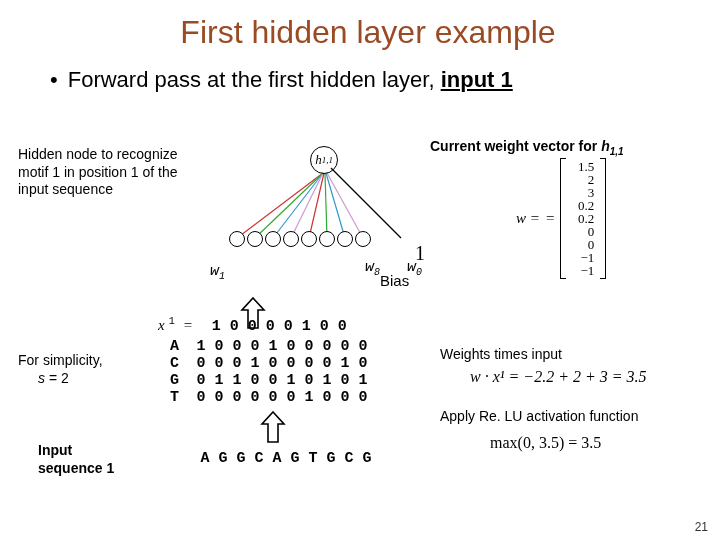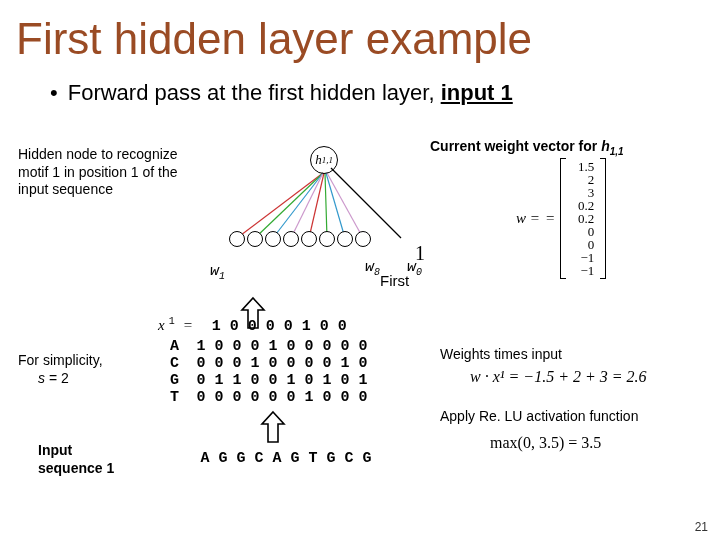--- a/index.html
+++ b/index.html
@@ -5,22 +5,22 @@
   * { box-sizing: border-box; margin: 0; padding: 0; }
   body {
     width: 720px; height: 540px;
     background: #fff;
     font-family: Arial, Helvetica, sans-serif;
     color: #000;
     position: relative;
     overflow: hidden;
   }
   .title {
-    text-align: left;
-    font-size: 44px;
+    text-align: center;
+    font-size: 32px;
     color: #9a4b24;
     padding-top: 14px;
     font-weight: normal;
     padding-left: 16px;
   }
   .bullet-row {
     display: flex;
     align-items: baseline;
     font-size: 22px;
     padding: 16px 0 0 50px;
@@ -130,21 +130,21 @@
   <div class="wlabel" style="left:160px; top:78px;"><span>w</span><sub style="font-size:10px;">8</sub></div>
   <div class="wlabel" style="left:202px; top:78px;"><span>w</span><sub style="font-size:10px;">0</sub></div>
   <div class="one" style="left:210px; top:96px;">1</div>
 </div>
 
 <div class="x1row">
   <span class="xlab">x</span><span class="sup">1</span>
   <span style="font-family:'Times New Roman',serif;">=</span>
   <span class="mono-digits" id="x1digits" style="margin-left:6px;"><span>1</span><span>0</span><span>0</span><span>0</span><span>0</span><span>1</span><span>0</span><span>0</span></span>
 </div>
-<div class="bias" style="left:380px; top:272px;">First</div>
+<div class="bias" style="left:380px; top:272px;">Bias</div>
 
 <div class="uparrow" style="left:240px; top:296px;">
   <svg width="26" height="34">
       <path d="M13 2 L24 14 L18 14 L18 32 L8 32 L8 14 L2 14 Z" fill="none" stroke="#000" stroke-width="1.6"></path>
     </svg>
 </div>
 
 <div class="small-label" style="left:18px; top:352px; width:130px; text-align:left;">
   <span>For simplicity,</span><br>
   <span style="padding-left:20px;"><span class="italic">s</span><span> = 2</span></span>
@@ -231,18 +231,18 @@
         <div>0</div>
         <div>0</div>
         <div>−1</div>
         <div>−1</div>
       </div>
     <div class="rbr"></div>
   </div>
 </div>
 
 <div class="right-label" style="left:440px; top:346px;">Weights times input</div>
-<div class="eq italic" style="left:470px; top:368px;">w · x¹ = −1.5 + 2 + 3 = 2.6</div>
+<div class="eq italic" style="left:470px; top:368px;">w · x¹ = −2.2 + 2 + 3 = 3.5</div>
 
 <div class="right-label" style="left:440px; top:408px;">Apply Re. LU activation function</div>
 <div class="eq" style="left:490px; top:434px;">max(0, 3.5) = 3.5</div>
 
 <div class="pagenum">21</div>
 
 </body></html>

